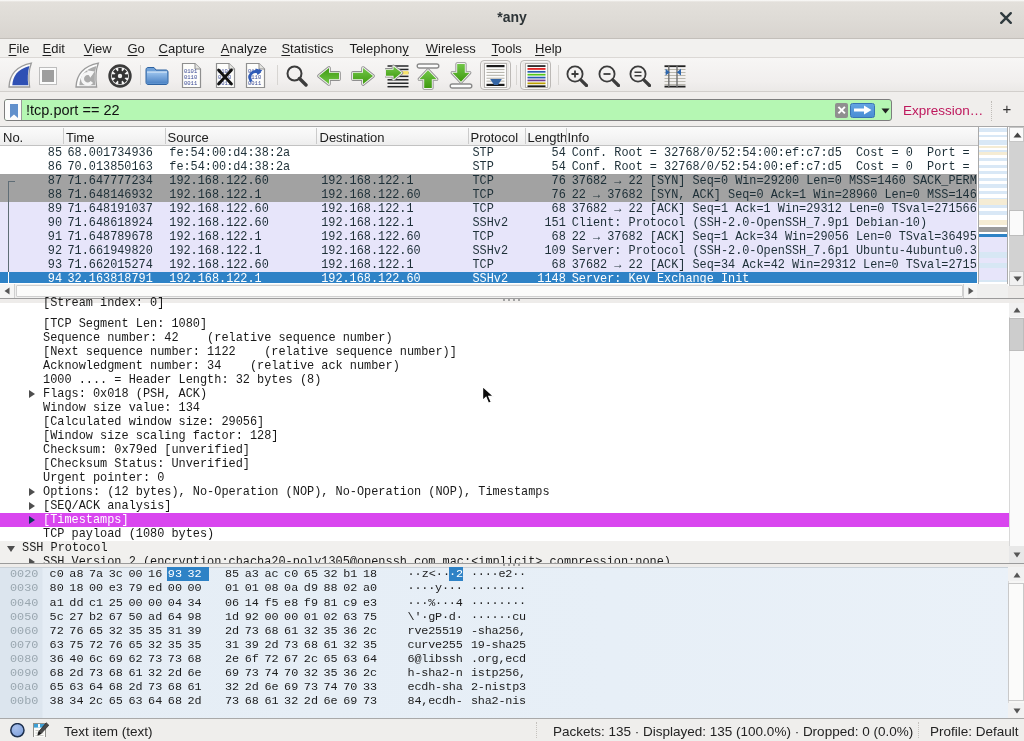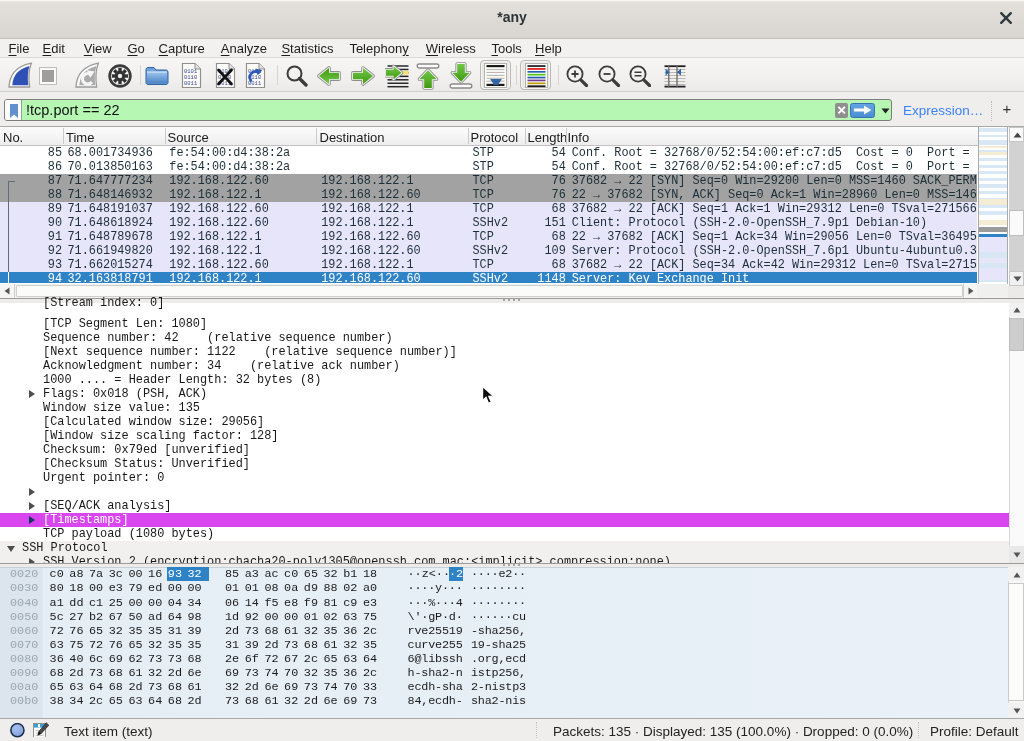--- a/index.html
+++ b/index.html
@@ -16,21 +16,21 @@
 #toolbar{left:0;top:58px;width:1024px;height:34px;background:linear-gradient(180deg,#f7f6f5 0,#f1efee 70%,#ebe9e7 100%);border-bottom:1px solid #d2cfcc}
 .tsep{top:65px;width:1px;height:20px;background:#d7d5d2}
 .tbtn{top:60px;width:31px;height:30px;border:1px solid #bcb9b6;border-radius:4px;background:#eae8e5;box-shadow:inset 0 0 0 1px #f6f5f3}
 
 #filterbar{left:0;top:92px;width:1024px;height:34.8px;background:#f0eeec;border-bottom:1.6px solid #a8a8a8}
 #finput{left:4px;top:99px;width:888px;height:22px;border:1px solid #7d7d7d;border-radius:3px;background:#b5f7b3;overflow:hidden}
 #fbook{left:0;top:0;width:17px;height:22px;background:#fcfcfc;border-right:1px solid #9b9b9b}
 #ftext{left:21px;top:2px;font-size:14.5px;color:#111}
 .fx{left:834.5px;top:102.5px;width:13.5px;height:15px;background:#8f8f8f;border-radius:2px}
 .fgo{left:849.5px;top:102.5px;width:25px;height:15px;background:linear-gradient(180deg,#63a4e2 0,#4a8ed4 100%);border:1px solid #3873b4;border-radius:2.5px}
-#fexpr{left:903px;top:102.5px;font-size:13.5px;color:#3b82f6}
+#fexpr{left:903px;top:102.5px;font-size:13.5px;color:#be185d}
 #fplus{left:999px;top:100px;width:16px;font-size:15px;color:#333;text-align:center}
 .dots{border-left:1px dotted #bfbcb8}
 
 #plist{left:0;top:128px;width:1024px;height:169.5px;background:#fff}
 #phead{left:0;top:0;width:977.5px;height:19px;background:linear-gradient(180deg,#fbfbfb 0,#f4f4f4 60%,#ededed 100%);border-bottom:1px solid #c2c2c2}
 .hsep{width:1px;height:16px;background:#cbcbcb}
 .hlab{top:1.5px;font-size:13px;color:#1c1c1c;white-space:pre}
 #prows{left:0;top:17.5px;width:977px;height:138px;overflow:hidden}
 .prow{left:0;width:977px;height:14px;font-size:11.85px;line-height:14px;white-space:pre;overflow:hidden;color:#1d2f37}
 .prow span{position:absolute;top:0}
@@ -384,27 +384,27 @@
 <div id="splitter1" class="abs"></div>
 <div class="abs" style="left:503px;top:298.5px;width:19px;height:2px;background:repeating-linear-gradient(90deg,#a3a3a3 0 2px,transparent 2px 5px)"></div>
 <div id="details" class="abs"></div>
 <div class="abs drow mono " style="top:296px"><span class="abs mono" style="left:43px">[Stream index: 0]</span></div>
 <div class="abs drow mono " style="top:317.0px"><span class="abs mono" style="left:43px">[TCP Segment Len: 1080]</span></div>
 <div class="abs drow mono " style="top:331.0px"><span class="abs mono" style="left:43px">Sequence number: 42    (relative sequence number)</span></div>
 <div class="abs drow mono " style="top:345.0px"><span class="abs mono" style="left:43px">[Next sequence number: 1122    (relative sequence number)]</span></div>
 <div class="abs drow mono " style="top:359.0px"><span class="abs mono" style="left:43px">Acknowledgment number: 34    (relative ack number)</span></div>
 <div class="abs drow mono " style="top:373.0px"><span class="abs mono" style="left:43px">1000 .... = Header Length: 32 bytes (8)</span></div>
 <div class="abs drow mono " style="top:387.0px"><span class="abs mono" style="left:43px">Flags: 0x018 (PSH, ACK)</span><div class="abs" style="left:29px;top:3px;width:0;height:0;border-left:6px solid #4e4e4e;border-top:4px solid transparent;border-bottom:4px solid transparent"></div></div>
-<div class="abs drow mono " style="top:401.0px"><span class="abs mono" style="left:43px">Window size value: 135</span></div>
+<div class="abs drow mono " style="top:401.0px"><span class="abs mono" style="left:43px">Window size value: 134</span></div>
 <div class="abs drow mono " style="top:415.0px"><span class="abs mono" style="left:43px">[Calculated window size: 29056]</span></div>
 <div class="abs drow mono " style="top:429.0px"><span class="abs mono" style="left:43px">[Window size scaling factor: 128]</span></div>
 <div class="abs drow mono " style="top:443.0px"><span class="abs mono" style="left:43px">Checksum: 0x79ed [unverified]</span></div>
 <div class="abs drow mono " style="top:457.0px"><span class="abs mono" style="left:43px">[Checksum Status: Unverified]</span></div>
 <div class="abs drow mono " style="top:471.0px"><span class="abs mono" style="left:43px">Urgent pointer: 0</span></div>
-<div class="abs drow mono " style="top:485.0px"><div class="abs" style="left:29px;top:3px;width:0;height:0;border-left:6px solid #4e4e4e;border-top:4px solid transparent;border-bottom:4px solid transparent"></div></div>
+<div class="abs drow mono " style="top:485.0px"><span class="abs mono" style="left:43px">Options: (12 bytes), No-Operation (NOP), No-Operation (NOP), Timestamps</span><div class="abs" style="left:29px;top:3px;width:0;height:0;border-left:6px solid #4e4e4e;border-top:4px solid transparent;border-bottom:4px solid transparent"></div></div>
 <div class="abs drow mono " style="top:499.0px"><span class="abs mono" style="left:43px">[SEQ/ACK analysis]</span><div class="abs" style="left:29px;top:3px;width:0;height:0;border-left:6px solid #4e4e4e;border-top:4px solid transparent;border-bottom:4px solid transparent"></div></div>
 <div class="abs drow mono dsel" style="top:513.0px"><span class="abs mono" style="left:43px">[Timestamps]</span><div class="abs" style="left:29px;top:3px;width:0;height:0;border-left:6px solid #0e3a5c;border-top:4px solid transparent;border-bottom:4px solid transparent"></div></div>
 <div class="abs drow mono " style="top:527.0px"><span class="abs mono" style="left:43px">TCP payload (1080 bytes)</span></div>
 <div class="abs drow mono dgray" style="top:541.0px"><span class="abs mono" style="left:22px">SSH Protocol</span><div class="abs" style="left:7px;top:5px;width:0;height:0;border-top:6px solid #4e4e4e;border-left:4px solid transparent;border-right:4px solid transparent"></div></div>
 <div class="abs drow mono dgray" style="top:555.0px"><span class="abs mono" style="left:43px">SSH Version 2 (encryption:chacha20-poly1305@openssh.com mac:&lt;implicit&gt; compression:none)</span><div class="abs" style="left:29px;top:3px;width:0;height:0;border-left:6px solid #4e4e4e;border-top:4px solid transparent;border-bottom:4px solid transparent"></div></div>
 <div class="abs" style="left:1009px;top:302.5px;width:15px;height:260.1px;background:#fafafa;border-left:1px solid #d8d8d8"></div>
 <div class="abs sbtn" style="left:1009px;top:302.5px;width:15px;height:14px"></div>
 <svg class="abs" style="left:1013px;top:307px" width="8" height="6">
     <path d="M0.5 5.5 L4 0.5 L7.5 5.5 Z" fill="#555"></path>
   </svg>

